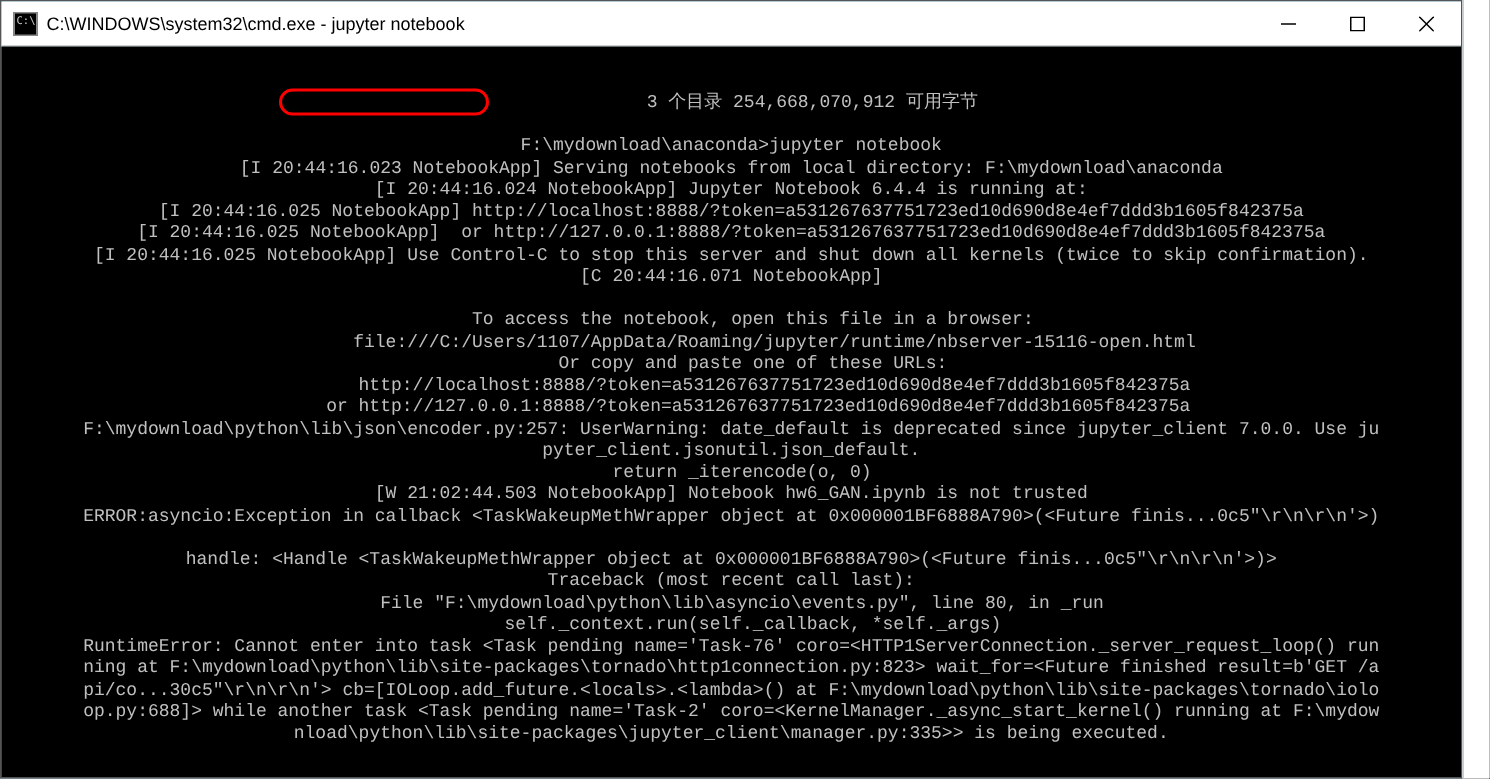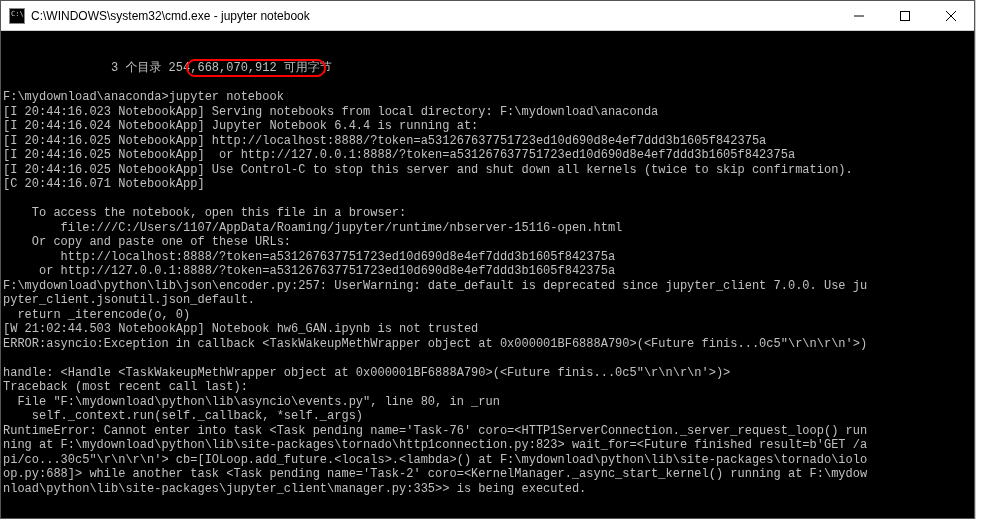--- a/index.html
+++ b/index.html
@@ -65,20 +65,21 @@
   flex: 1;
   background: #000;
   font-family: "NSimSun", Consolas, "Courier New", monospace;
   font-size: 12px;
   line-height: 14.5px;
   color: #c0c0c0;
   padding: 1px 2px;
   white-space: pre;
   overflow: hidden;
   position: relative;
+  text-align: center;
 }
 .annot {
   position: absolute;
   border: 2px solid #ff0000;
   border-radius: 10px;
   pointer-events: none;
 }
 .side-strip {
   position: absolute;
   top: 0;

